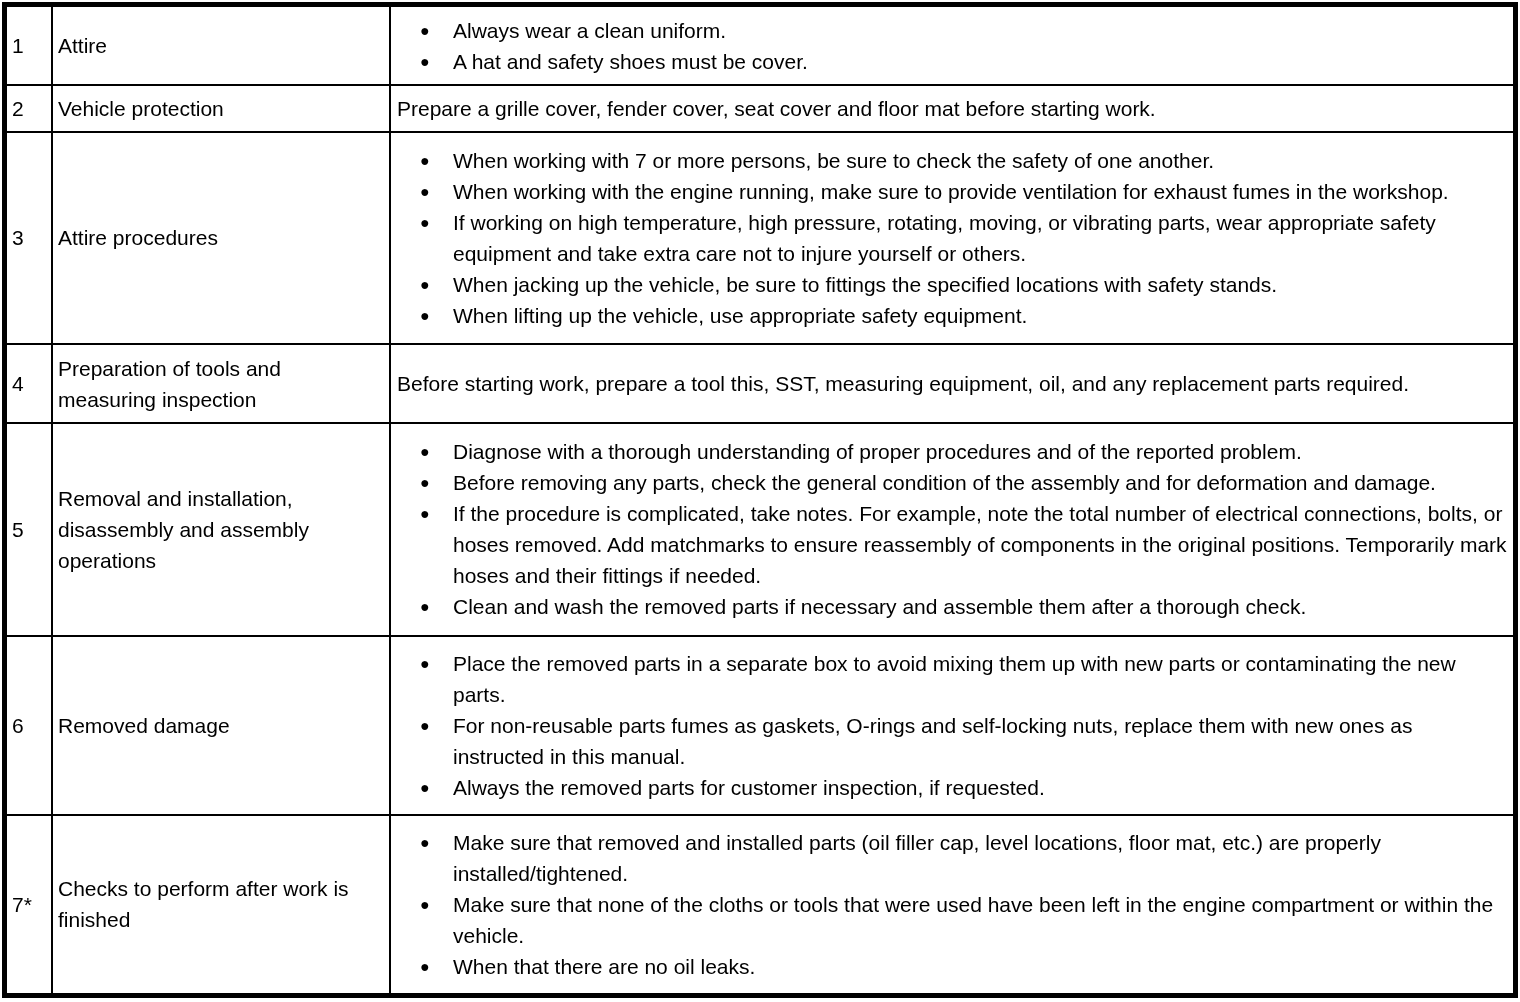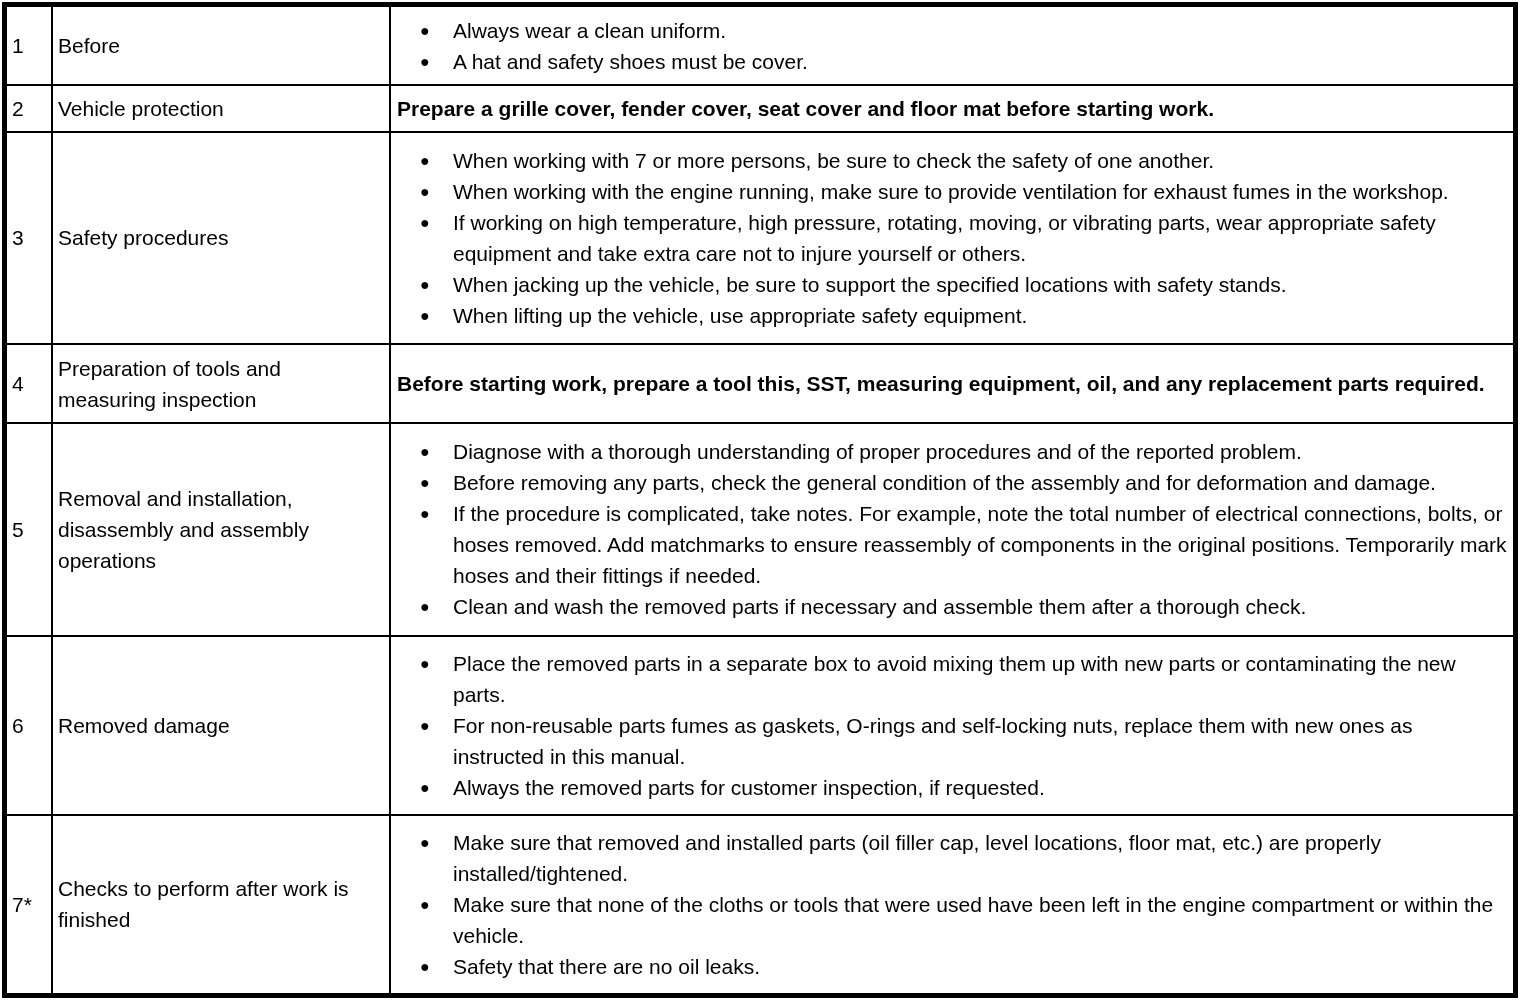--- a/index.html
+++ b/index.html
@@ -56,69 +56,68 @@
     flex: none;
     width: 33px;
     font-size: 16px;
     line-height: 31px;
   }
   .bullet-text {
     flex: 1 1 auto;
   }
   .plain-text {
     padding-left: 1px;
-    font-weight: bold;
   }
 </style>
 </head>
 <body>
 
 <div class="page">
   <table class="proc">
     <tbody id="table-body">
         <tr>
           <td class="col-num">1</td>
-          <td class="col-cat">Before</td>
+          <td class="col-cat">Attire</td>
           <td class="col-desc">
             <div class="bullet-line">
               <span class="bullet-glyph">●</span>
               <span class="bullet-text">Always wear a clean uniform.</span>
             </div>
             <div class="bullet-line">
               <span class="bullet-glyph">●</span>
               <span class="bullet-text">A hat and safety shoes must be cover.</span>
             </div>
           </td>
         </tr>
         <tr>
           <td class="col-num">2</td>
           <td class="col-cat">Vehicle protection</td>
           <td class="col-desc">
             <div class="plain-text">Prepare a grille cover, fender cover, seat cover and floor mat before starting work.</div>
           </td>
         </tr>
         <tr>
           <td class="col-num">3</td>
-          <td class="col-cat">Safety procedures</td>
+          <td class="col-cat">Attire procedures</td>
           <td class="col-desc">
             <div class="bullet-line">
               <span class="bullet-glyph">●</span>
               <span class="bullet-text">When working with 7 or more persons, be sure to check the safety of one another.</span>
             </div>
             <div class="bullet-line">
               <span class="bullet-glyph">●</span>
               <span class="bullet-text">When working with the engine running, make sure to provide ventilation for exhaust fumes in the workshop.</span>
             </div>
             <div class="bullet-line">
               <span class="bullet-glyph">●</span>
               <span class="bullet-text">If working on high temperature, high pressure, rotating, moving, or vibrating parts, wear appropriate safety equipment and take extra care not to injure yourself or others.</span>
             </div>
             <div class="bullet-line">
               <span class="bullet-glyph">●</span>
-              <span class="bullet-text">When jacking up the vehicle, be sure to support the specified locations with safety stands.</span>
+              <span class="bullet-text">When jacking up the vehicle, be sure to fittings the specified locations with safety stands.</span>
             </div>
             <div class="bullet-line">
               <span class="bullet-glyph">●</span>
               <span class="bullet-text">When lifting up the vehicle, use appropriate safety equipment.</span>
             </div>
           </td>
         </tr>
         <tr>
           <td class="col-num">4</td>
           <td class="col-cat">Preparation of tools and measuring inspection</td>
@@ -173,19 +172,19 @@
             <div class="bullet-line">
               <span class="bullet-glyph">●</span>
               <span class="bullet-text">Make sure that removed and installed parts (oil filler cap, level locations, floor mat, etc.) are properly installed/tightened.</span>
             </div>
             <div class="bullet-line">
               <span class="bullet-glyph">●</span>
               <span class="bullet-text">Make sure that none of the cloths or tools that were used have been left in the engine compartment or within the vehicle.</span>
             </div>
             <div class="bullet-line">
               <span class="bullet-glyph">●</span>
-              <span class="bullet-text">Safety that there are no oil leaks.</span>
+              <span class="bullet-text">When that there are no oil leaks.</span>
             </div>
           </td>
         </tr>
       </tbody>
   </table>
 </div>
 
 </body></html>

